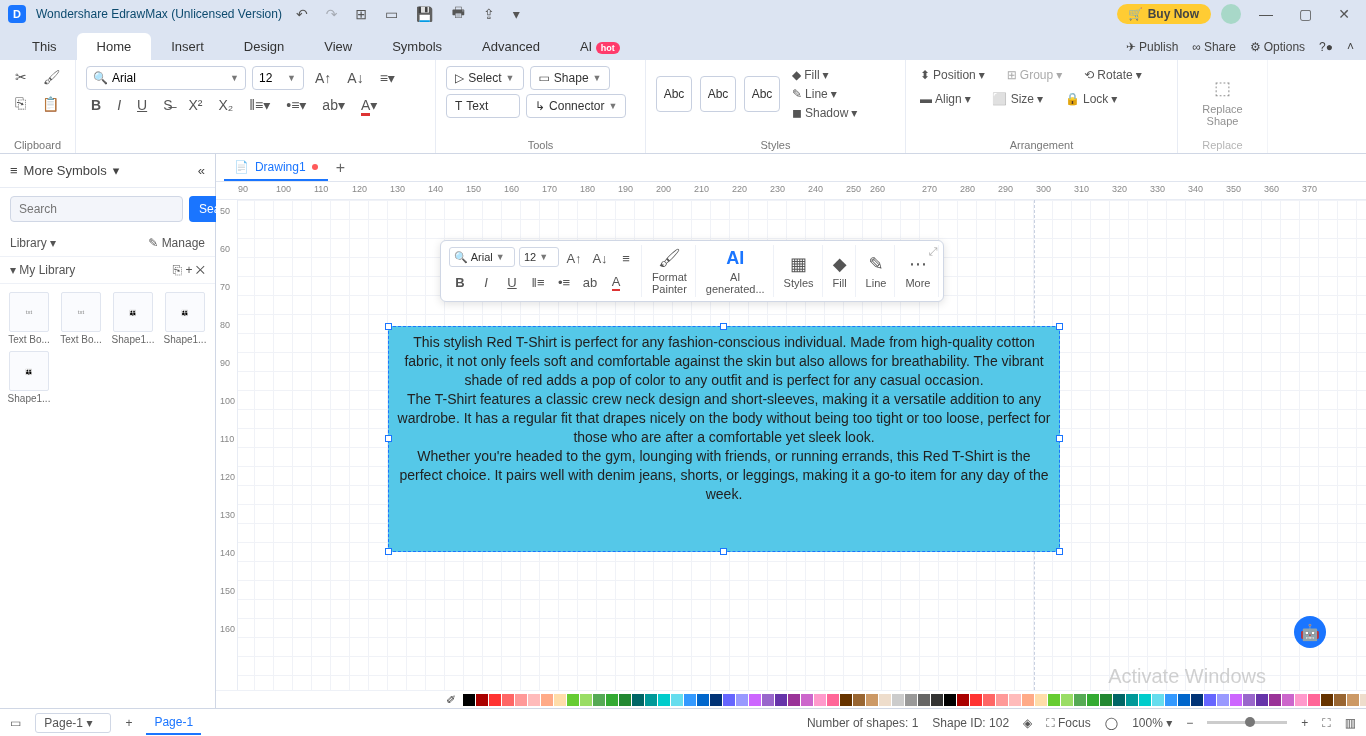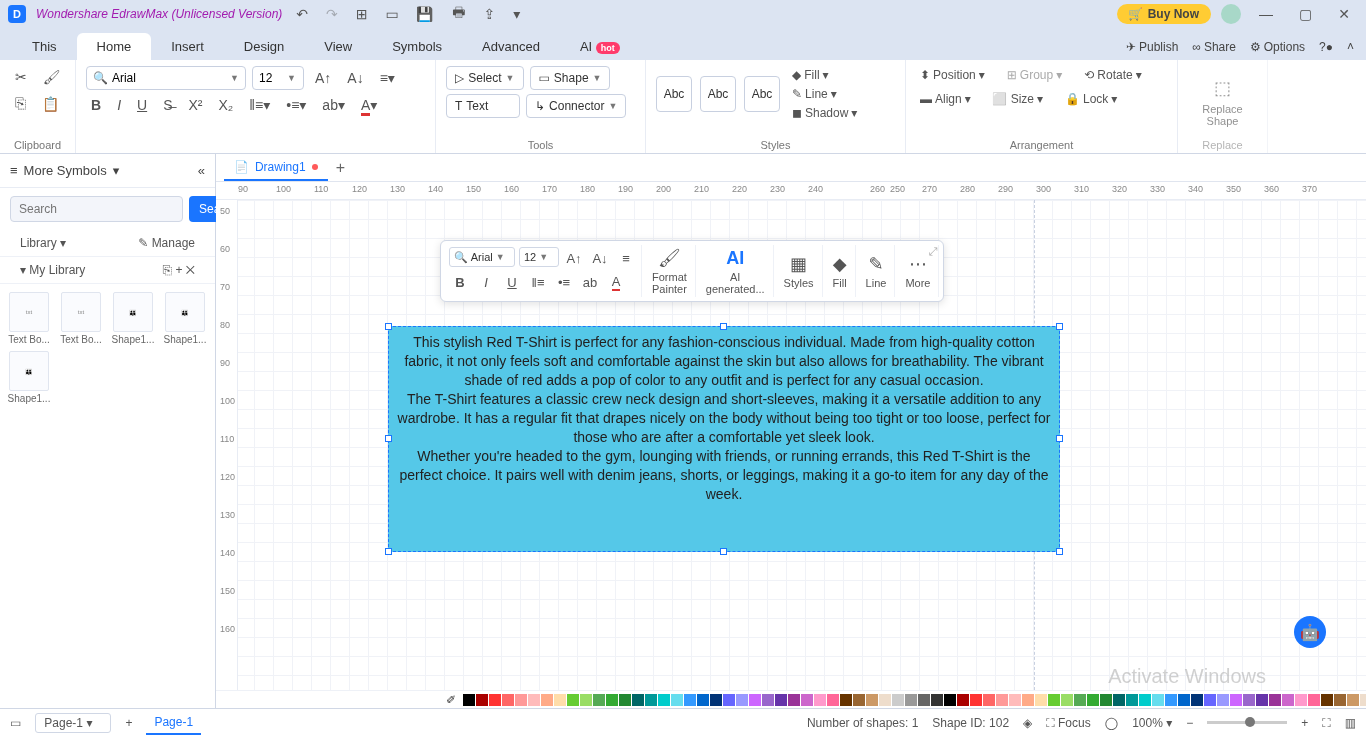--- a/index.html
+++ b/index.html
@@ -1,21 +1,21 @@
 <!DOCTYPE html>
 <html><head>
 <meta charset="utf-8">
 <style>
 * { margin:0; padding:0; box-sizing:border-box; font-family:"Segoe UI",Arial,sans-serif; }
 body { width:1366px; height:736px; overflow:hidden; background:#fff; font-size:12px; color:#333; position:relative; }
 
 
 .title-bar { height:28px; background:#dce4f2; display:flex; align-items:center; padding:0 8px; gap:10px; }
 .logo { width:18px; height:18px; background:#1a75ff; border-radius:4px; display:flex; align-items:center; justify-content:center; color:#fff; font-weight:bold; font-size:11px; }
-.title-text { font-size:12px; color:#a21caf;font-style:italic; }
+.title-text { font-size:12px; color:#0c4a6e; }
 .title-spacer { flex:1; }
 .title-btn { font-size:14px; color:#555; padding:0 4px; cursor:pointer; }
 .buy-now { background:#ffcc33; border-radius:12px; padding:3px 12px; font-size:12px; font-weight:bold; color:#444; display:flex; align-items:center; gap:4px; }
 .avatar { width:20px; height:20px; border-radius:50%; background:#a8d8c8; }
 .win-btn { font-size:14px; color:#555; padding:0 8px; }
 
 
 .menu-bar { height:32px; background:#dce4f2; display:flex; align-items:flex-end; padding:0 12px; gap:0; }
 .menu-item { padding:6px 20px; font-size:13px; color:#333; border-radius:6px 6px 0 0; cursor:pointer; }
 .menu-item.active { background:#fff; font-weight:500; }
@@ -37,21 +37,21 @@
 .style-box { border:1px solid #c8d0e0; border-radius:4px; width:36px; height:36px; display:flex; align-items:center; justify-content:center; font-size:12px; background:#fff; }
 .small-row { display:flex; align-items:center; gap:3px; font-size:12px; color:#555; padding:2px 4px; }
 
 
 .main { display:flex; height:calc(100% - 28px - 32px - 94px - 28px); }
 .left-panel { width:216px; border-right:1px solid #d0d7e5; background:#fff; display:flex; flex-direction:column; }
 .lp-header { height:34px; display:flex; align-items:center; padding:0 10px; gap:6px; border-bottom:1px solid #e8ecf4; font-size:13px; font-weight:500; color:#444; }
 .lp-search-row { padding:8px 10px; display:flex; gap:6px; }
 .lp-search { flex:1; border:1px solid #d0d7e5; border-radius:4px; height:26px; padding:0 8px; font-size:12px; background:#f3f5fa; }
 .lp-search-btn { background:#1a75ff; color:#fff; border-radius:4px; padding:0 10px; height:26px; display:flex; align-items:center; font-size:12px; }
-.lp-sec { padding:6px 20px; display:flex; justify-content:space-between; font-size:12px; color:#555; border-bottom:1px solid #eef1f7; }
+.lp-sec { padding:6px 10px; display:flex; justify-content:space-between; font-size:12px; color:#555; border-bottom:1px solid #eef1f7; }
 .lp-lib-grid { display:flex; flex-wrap:wrap; padding:8px 6px; gap:6px; }
 .lib-item { width:46px; display:flex; flex-direction:column; align-items:center; gap:2px; }
 .lib-thumb { width:40px; height:40px; border:1px solid #e0e5ef; background:#fafbfe; border-radius:2px; display:flex; align-items:center; justify-content:center; font-size:6px; color:#888; overflow:hidden; text-align:center; }
 .lib-label { font-size:10px; color:#666; white-space:nowrap; overflow:hidden; text-overflow:ellipsis; width:100%; text-align:center; }
 
 
 .canvas-area { flex:1; display:flex; flex-direction:column; background:#fff; }
 .tabs-row { height:28px; display:flex; align-items:center; border-bottom:1px solid #e0e5ef; padding:0 8px; }
 .doc-tab { display:flex; align-items:center; gap:6px; padding:0 10px; height:100%; font-size:12px; color:#1a75ff; font-weight:500; border-bottom:2px solid #1a75ff; }
 .doc-tab .dot { width:6px; height:6px; border-radius:50%; background:#ff5a5a; }
@@ -284,21 +284,21 @@
         <span style="left: 250px;">150</span>
         <span style="left: 288px;">160</span>
         <span style="left: 326px;">170</span>
         <span style="left: 364px;">180</span>
         <span style="left: 402px;">190</span>
         <span style="left: 440px;">200</span>
         <span style="left: 478px;">210</span>
         <span style="left: 516px;">220</span>
         <span style="left: 554px;">230</span>
         <span style="left: 592px;">240</span>
-        <span style="left: 630px; margin-left: 44px;">250</span>
+        <span style="left: 630px;">250</span>
         <span style="left: 654px;">260</span>
         <span style="left: 706px;">270</span>
         <span style="left: 744px;">280</span>
         <span style="left: 782px;">290</span>
         <span style="left: 820px;">300</span>
         <span style="left: 858px;">310</span>
         <span style="left: 896px;">320</span>
         <span style="left: 934px;">330</span>
         <span style="left: 972px;">340</span>
         <span style="left: 1010px;">350</span>

